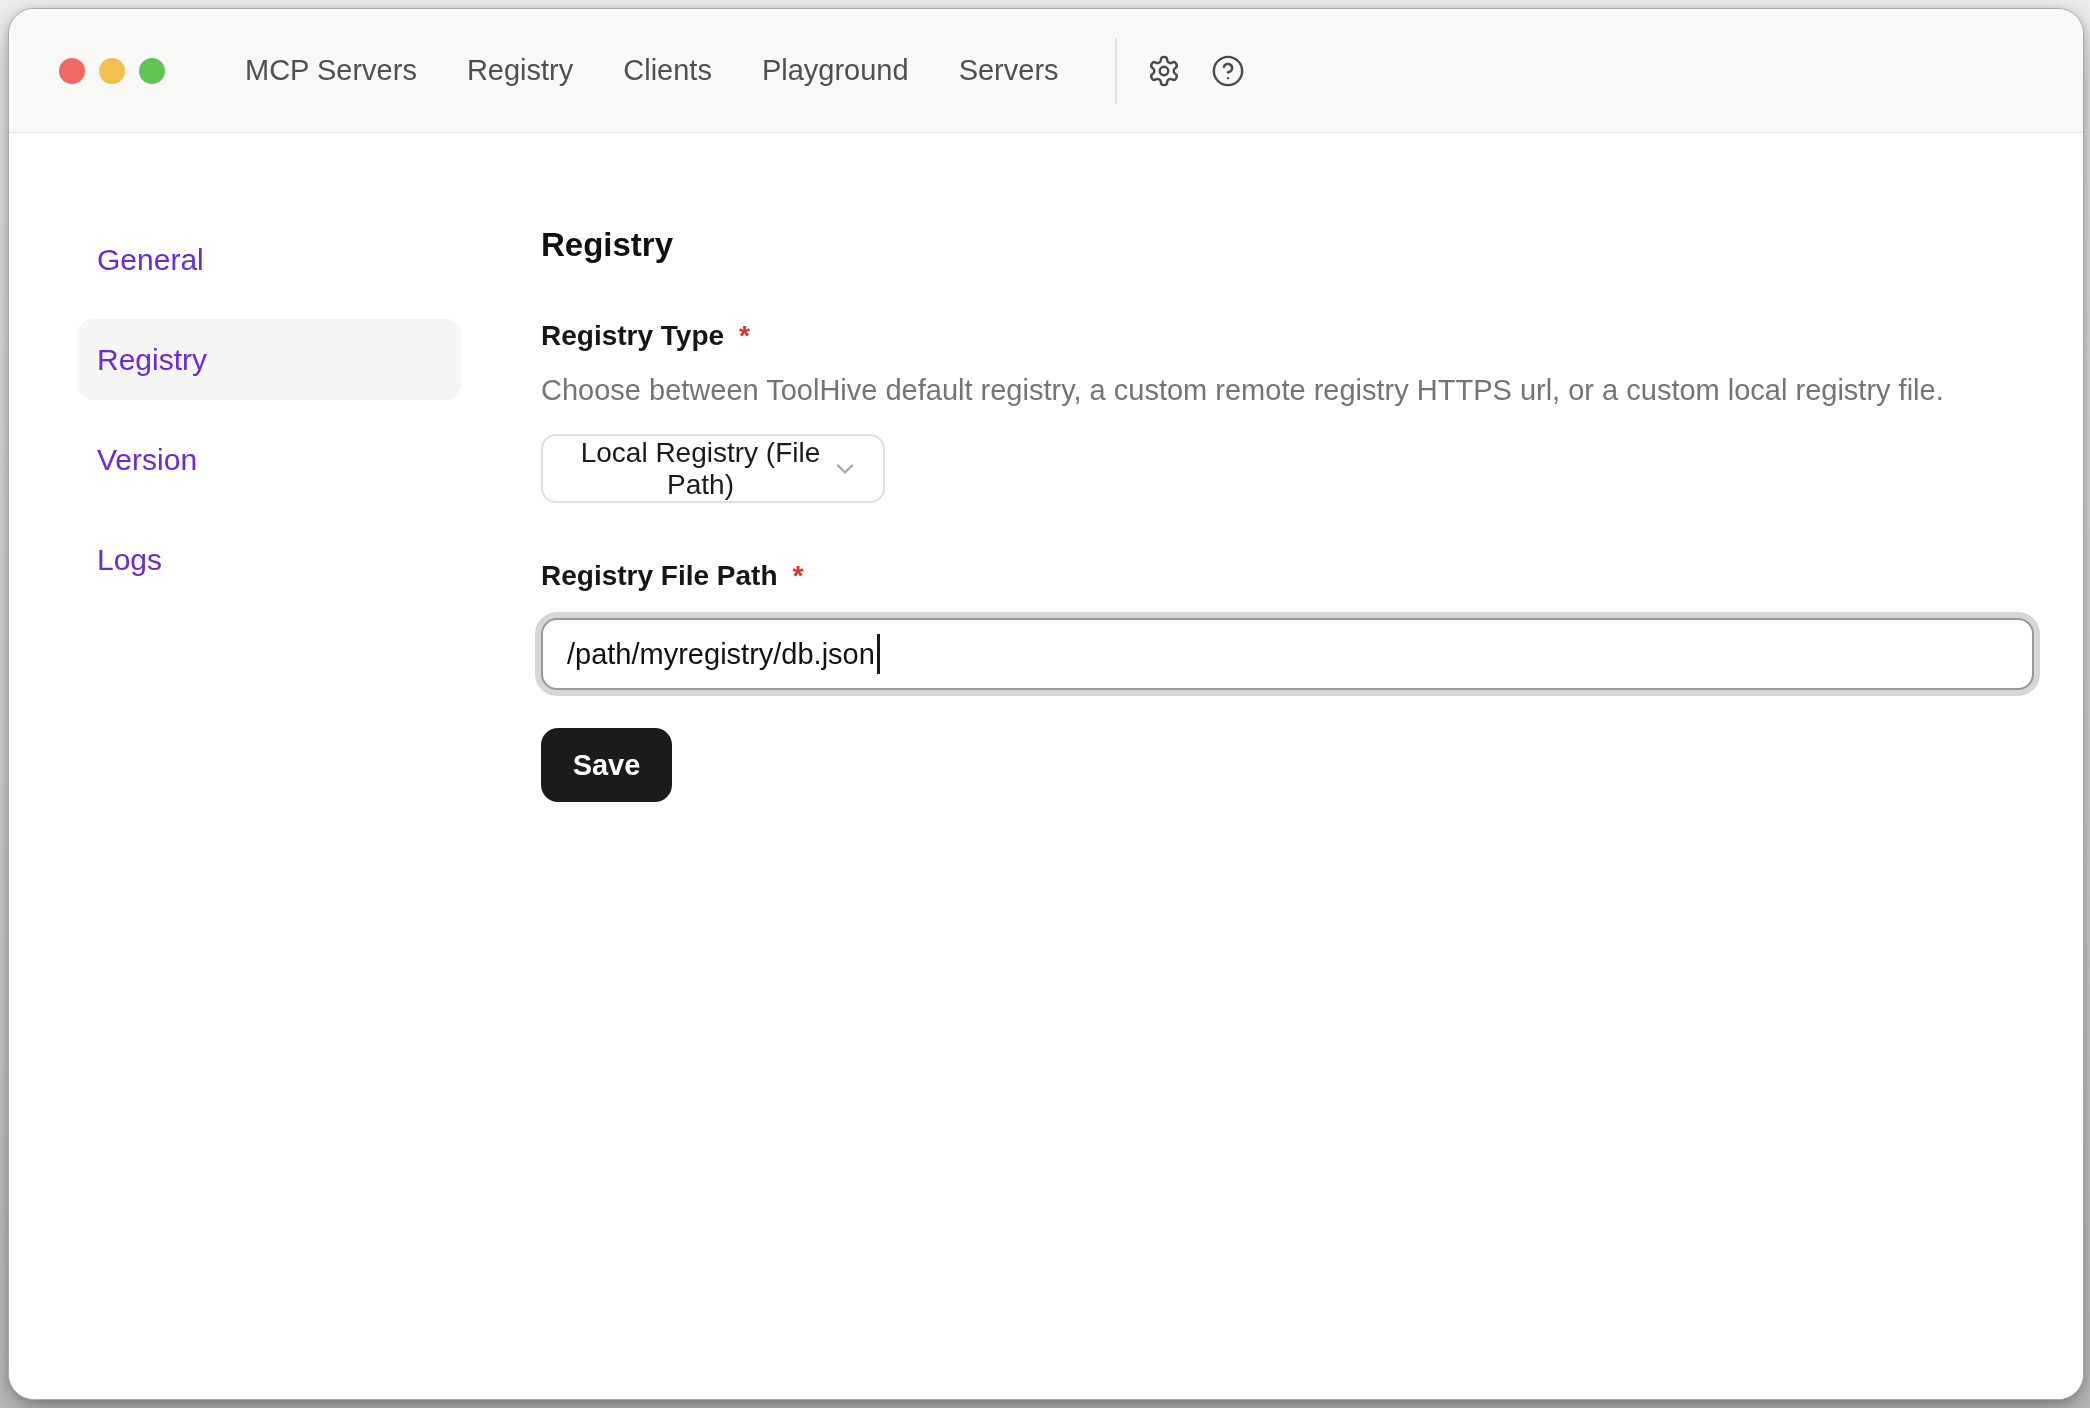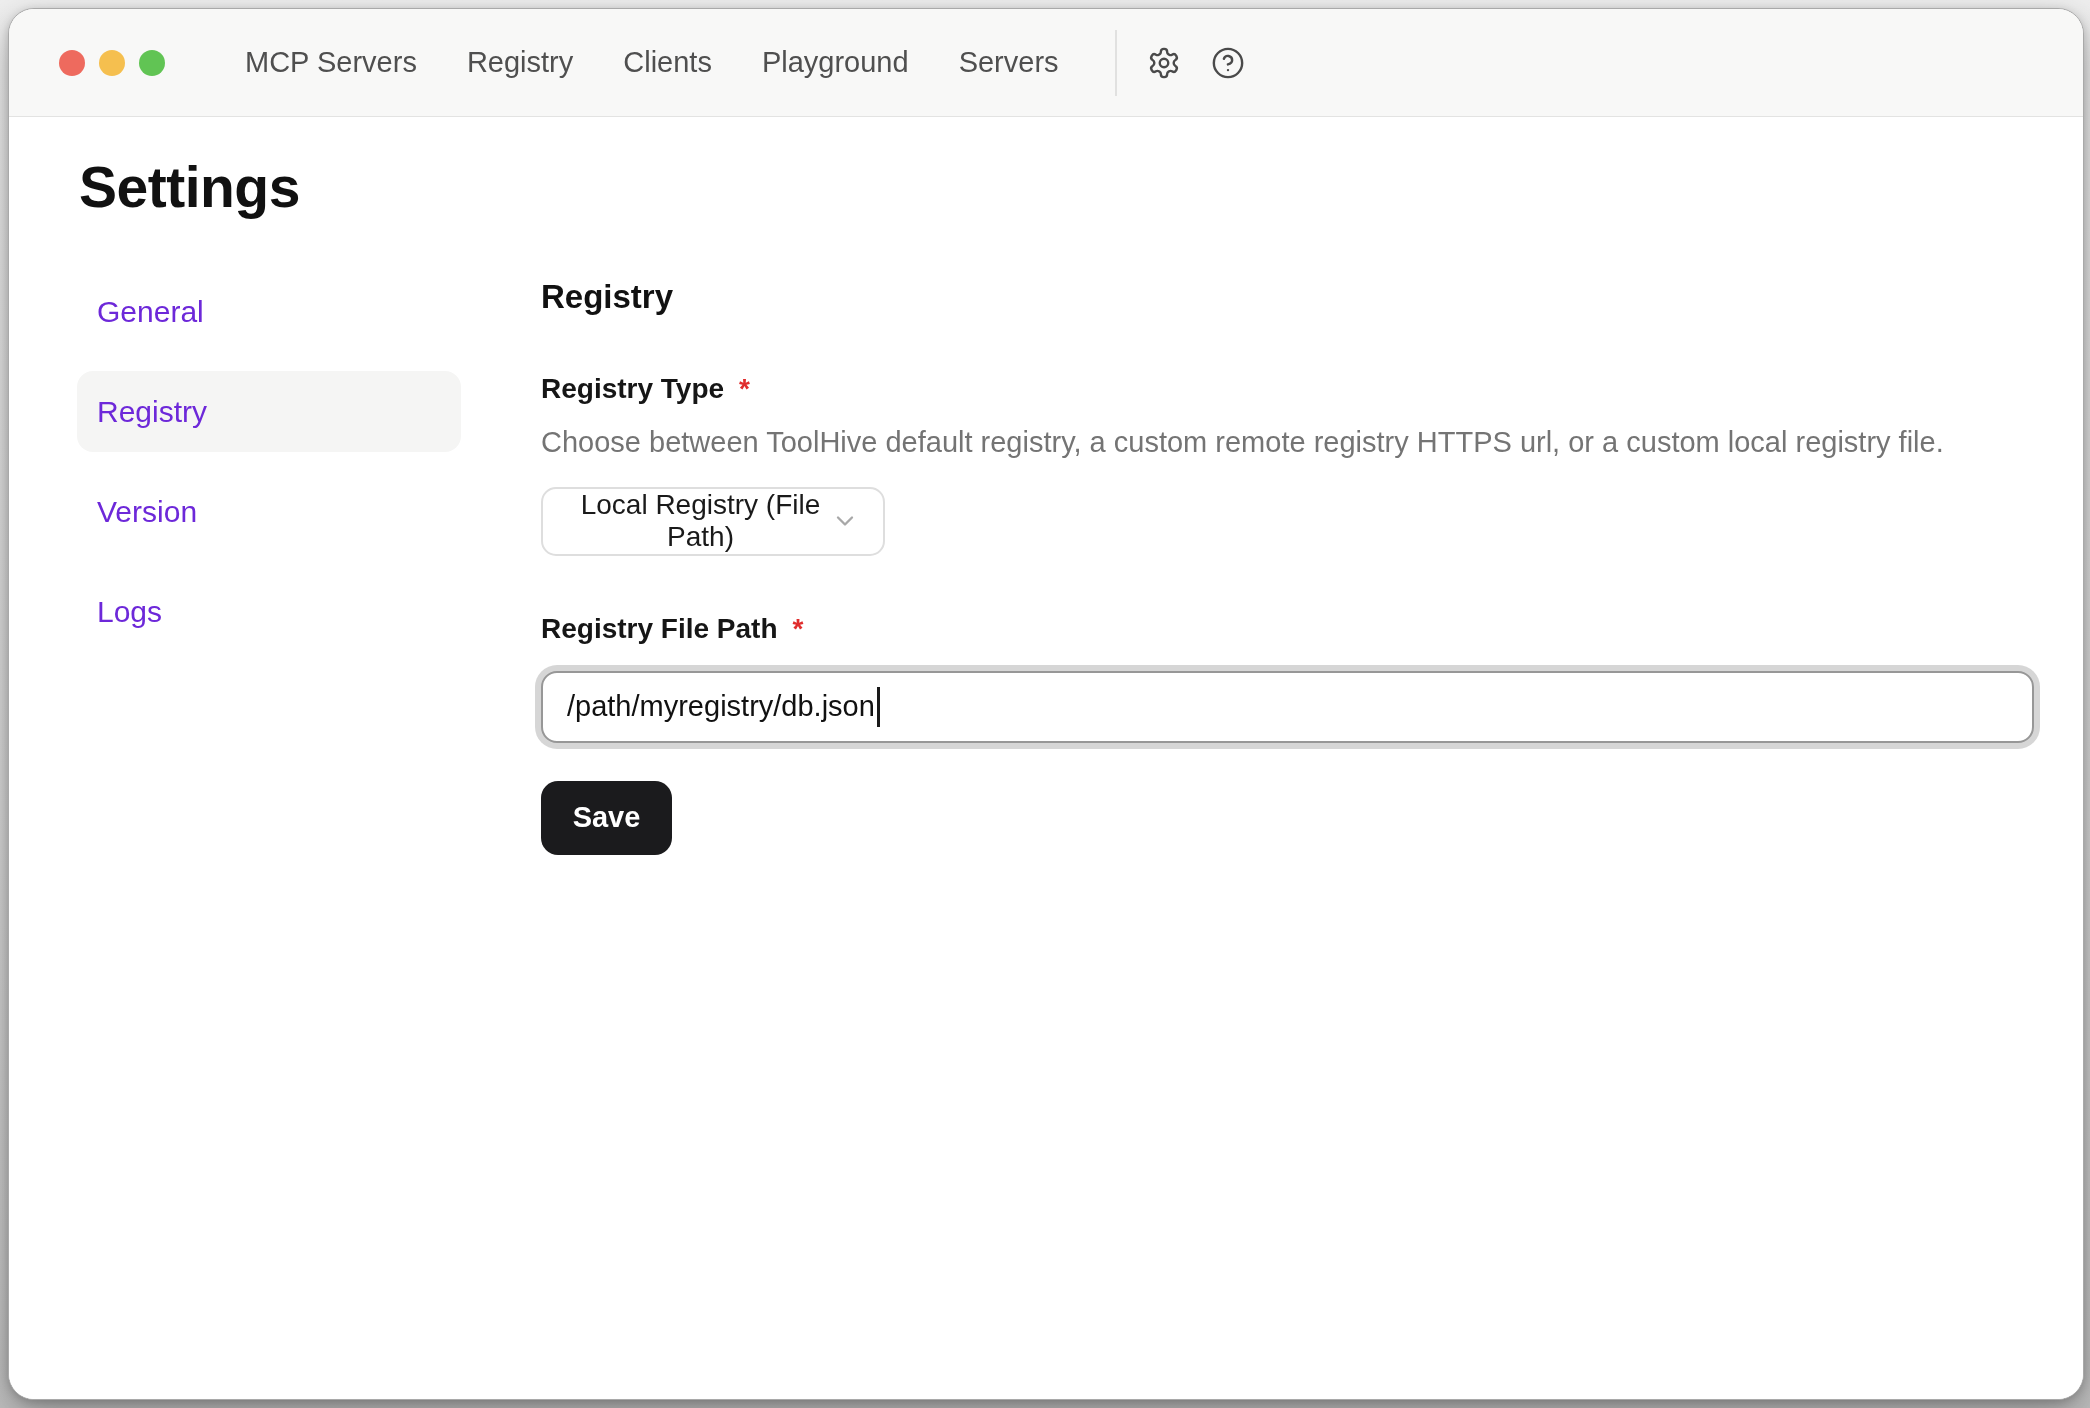--- a/index.html
+++ b/index.html
@@ -19,21 +19,21 @@
     background: #ffffff;
     border-radius: 26px;
     border: 1px solid #a9a9a9;
     box-shadow: 0 16px 40px rgba(0,0,0,0.30), 0 2px 8px rgba(0,0,0,0.18);
     overflow: hidden;
     display: flex; flex-direction: column;
   }
 
   .titlebar {
     flex: none;
-    height: 108px;
+    height: 124px;
     background: #f8f8f7;
     border-bottom: 1px solid #e3e3e2;
     display: flex; align-items: center;
     padding: 0 40px 0 50px;
   }
   .lights { display: flex; gap: 14px; }
   .light { width: 26px; height: 26px; border-radius: 50%; border: none; padding: 0; cursor: default; }
   .light.red    { background: #ee6a5e; }
   .light.yellow { background: #f5bf4f; }
   .light.green  { background: #61c454; }
@@ -156,21 +156,20 @@
         <svg width="34" height="34" viewBox="0 0 24 24" fill="none" stroke="currentColor" stroke-width="1.7" stroke-linecap="round" stroke-linejoin="round">
           <circle cx="12" cy="12" r="10"></circle>
           <path d="M9.09 9a3 3 0 0 1 5.83 1c0 2-3 3-3 3"></path>
           <path d="M12 17h.01"></path>
         </svg>
       </span>
     </button>
   </div>
 
   <div class="content">
-    <h1 class="page-title">Settings</h1>
 
     <div class="body-row">
 
       <div class="sidebar">
         <button class="side-item">
           <span>General</span>
         </button>
         <button class="side-item selected">
           <span>Registry</span>
         </button>

